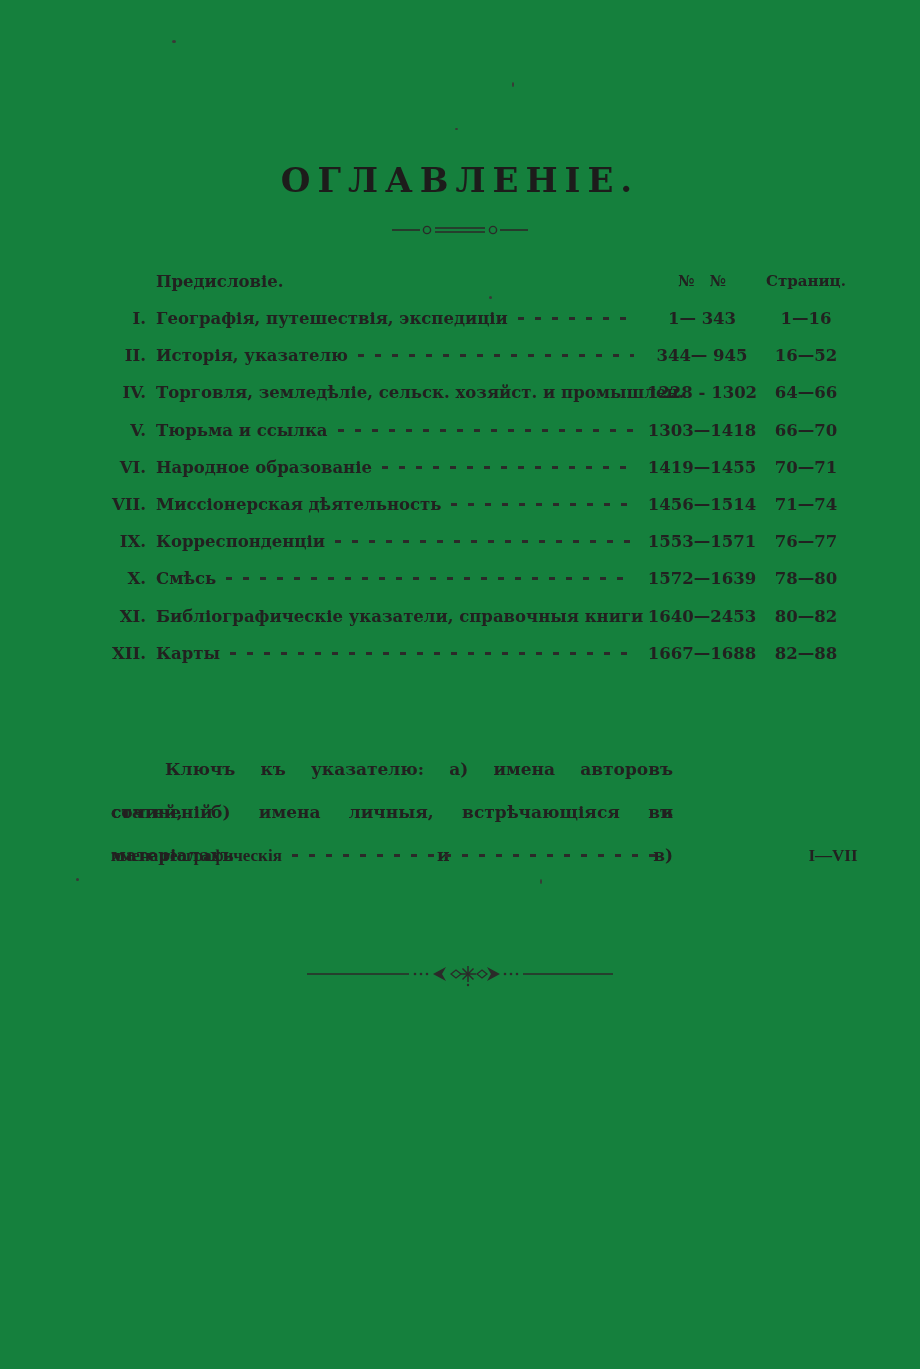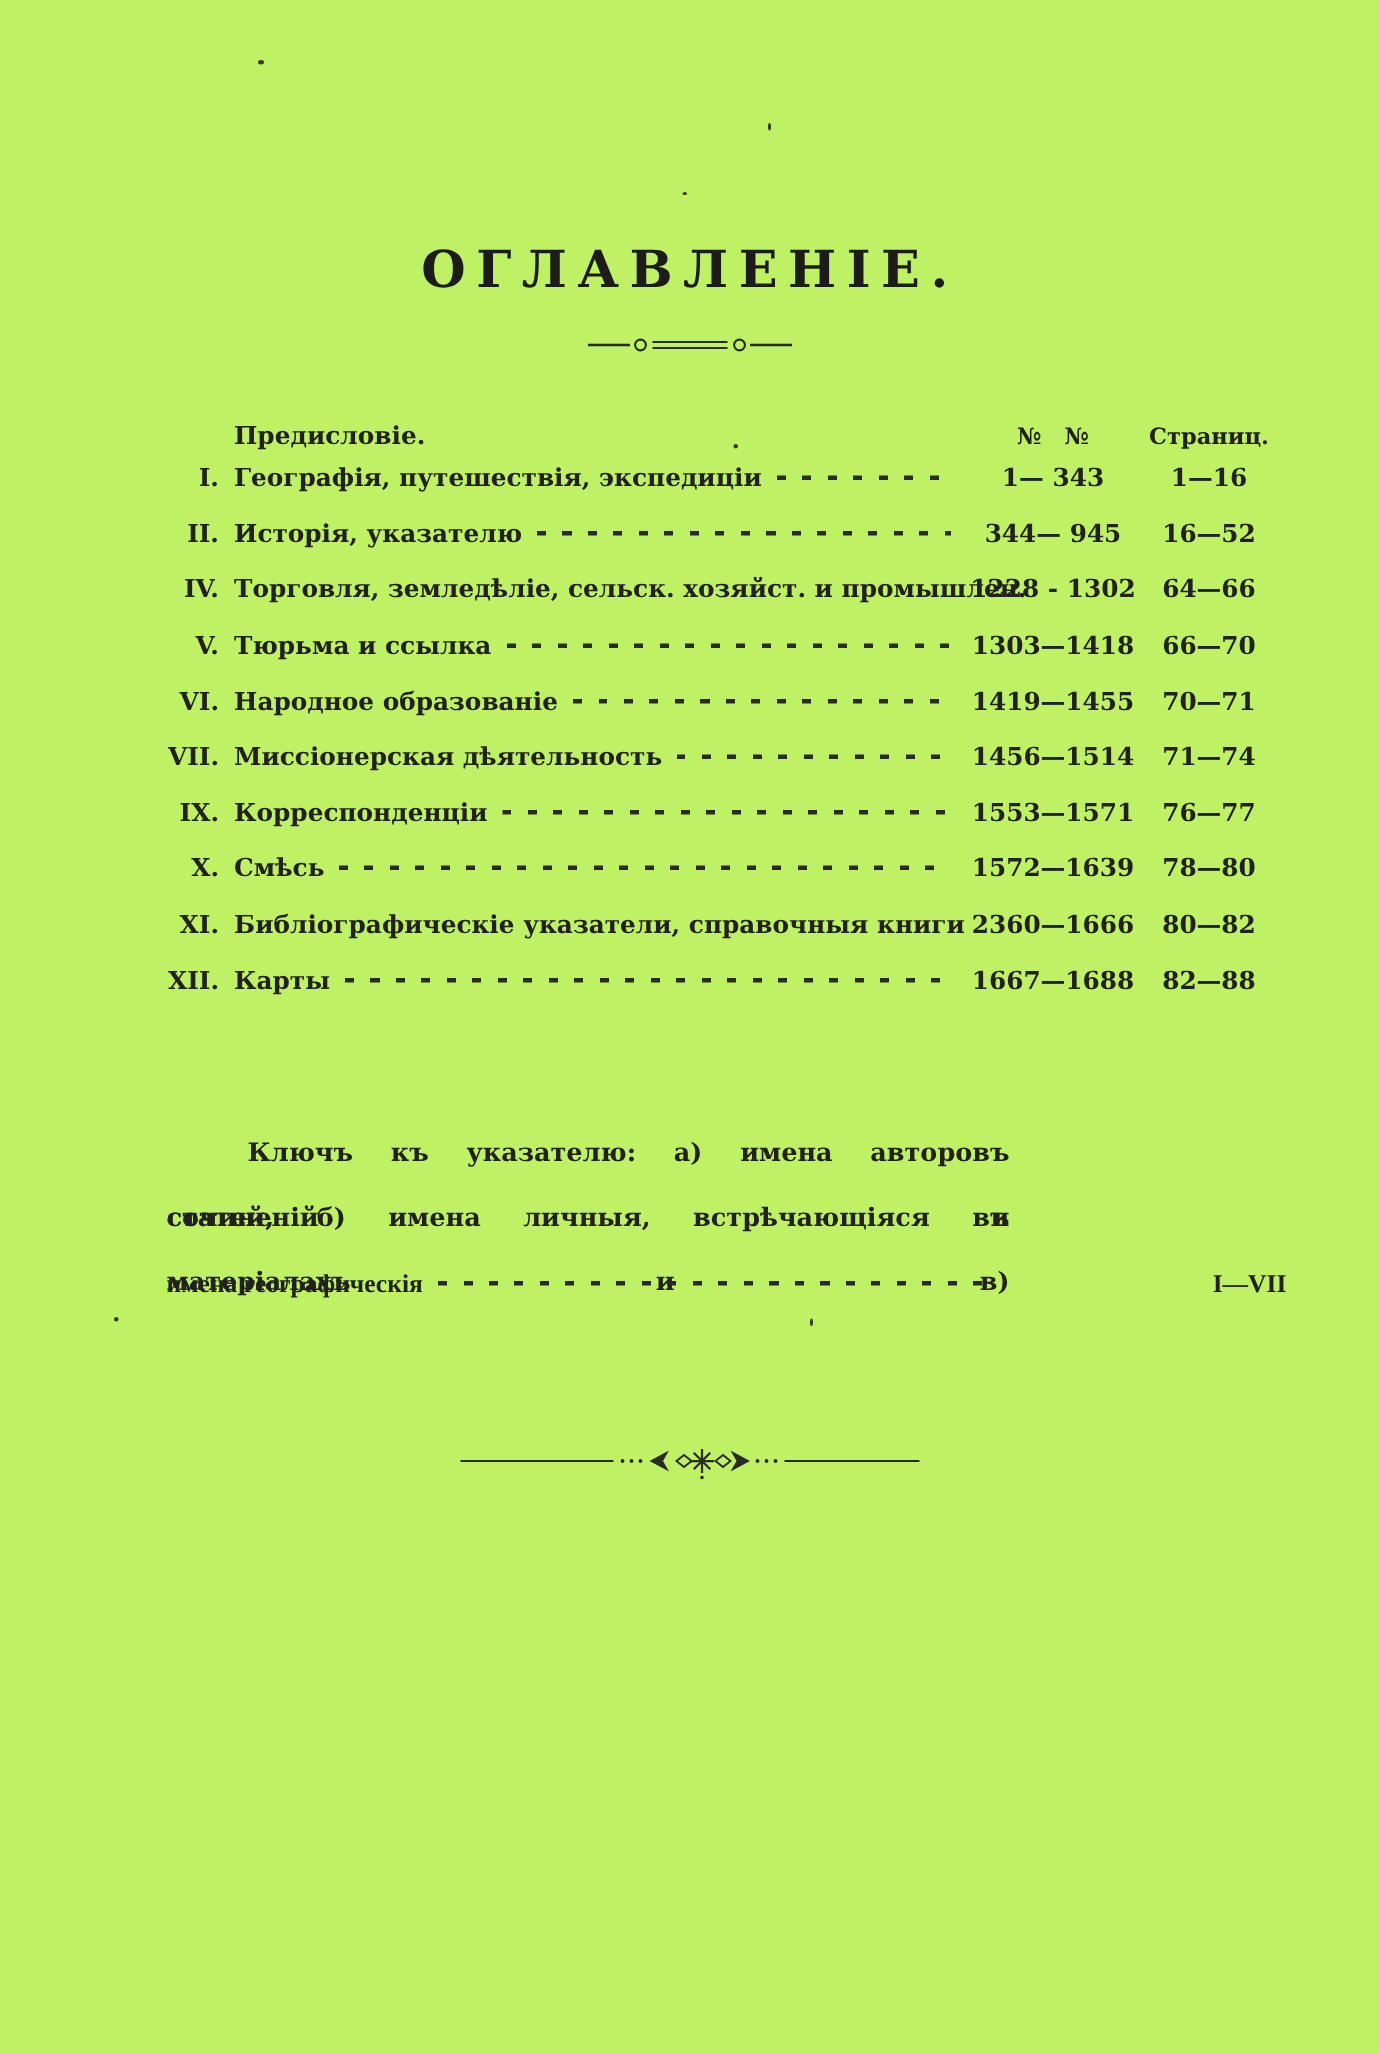--- a/index.html
+++ b/index.html
@@ -1,20 +1,20 @@
 <!DOCTYPE html>
 <html><head>
 <meta charset="utf-8">
 <style>
   html, body { margin: 0; padding: 0; background: #ffffff; }
   .page {
     position: relative;
     width: 920px;
     height: 1369px;
-    background: #bef264;
+    background: #15803d;
     font-family: "DejaVu Serif", "Liberation Serif", serif;
     color: #222120;
     overflow: hidden;
   }
 
   
   .title {
     position: absolute;
     top: 160px;
     left: 0;
@@ -37,21 +37,21 @@
   .toc {
     position: absolute;
     left: 84px;
     top: 262px;
     width: 768px;
     font-size: 16.5px;
     font-weight: bold;
   }
   .toc-header {
     display: flex;
-    align-items: flex-end;
+    align-items: center;
     height: 38px;
   }
   .row {
     display: flex;
     align-items: center;
     height: 37.2px;
     white-space: nowrap;
   }
   .c-num   { flex: none; width: 62px; text-align: right; }
   .c-label { flex: 0 1 auto; min-width: 0; margin-left: 10px; white-space: nowrap; }
@@ -218,21 +218,21 @@
       <span class="c-label">Смѣсь</span>
       <span class="c-leader"></span>
       <span class="c-nn">1572—1639</span>
       <span class="c-pages">78—80</span>
     </div>
 
     <div class="row">
       <span class="c-num">XI.</span>
       <span class="c-label">Библіографическіе указатели, справочныя книги</span>
       <span class="c-leader"></span>
-      <span class="c-nn">2360—1666</span>
+      <span class="c-nn">1640—2453</span>
       <span class="c-pages">80—82</span>
     </div>
 
     <div class="row">
       <span class="c-num">XII.</span>
       <span class="c-label">Карты</span>
       <span class="c-leader"></span>
       <span class="c-nn">1667—1688</span>
       <span class="c-pages">82—88</span>
     </div>

